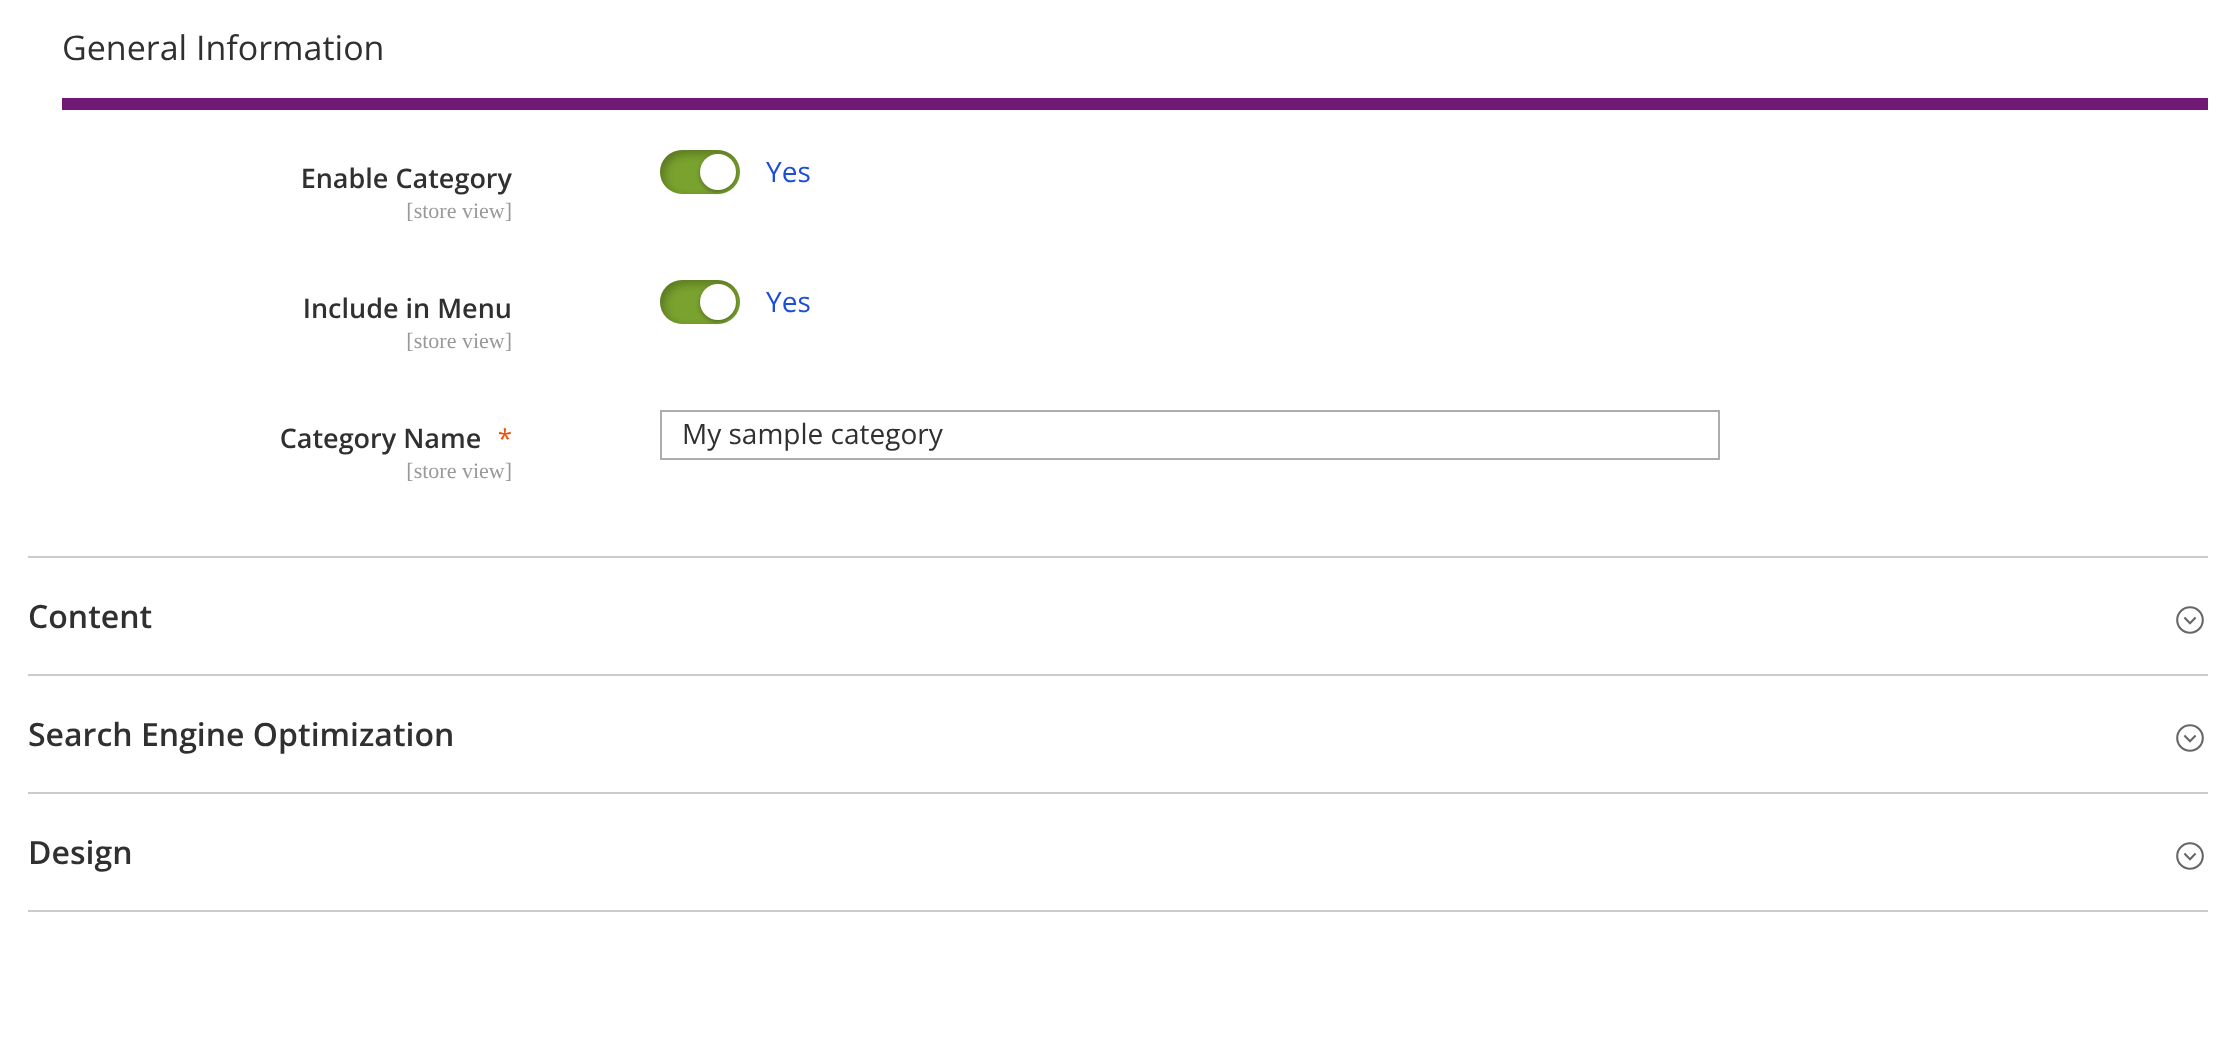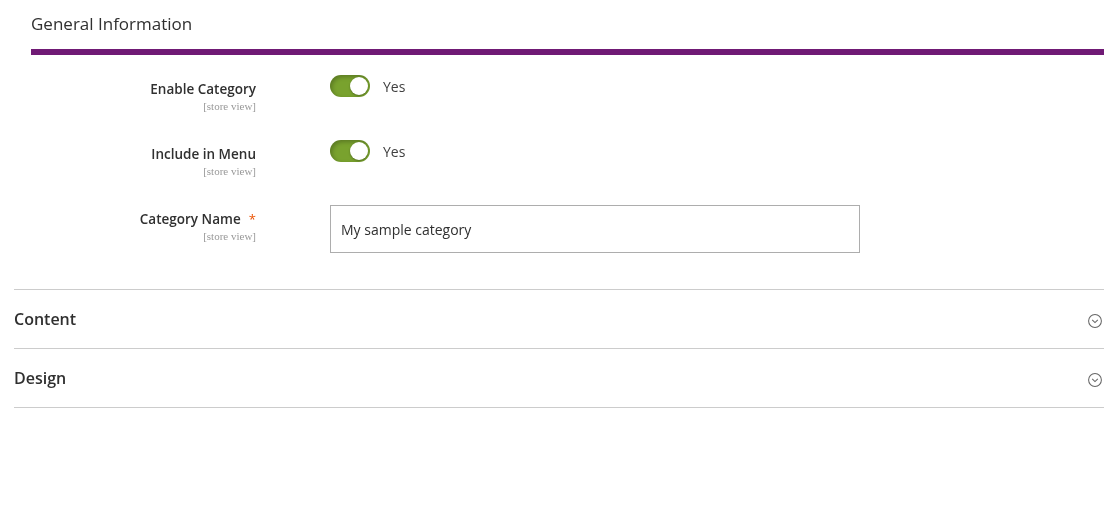--- a/index.html
+++ b/index.html
@@ -73,25 +73,25 @@
       right: 2px;
       width: 18px;
       height: 18px;
       background: #fff;
       border-radius: 50%;
       box-shadow: 0 1px 2px rgba(0,0,0,0.3);
     }
     .toggle-label {
       margin-left: 13px;
       font-size: 14px;
-      color: #404040;
+      color: #1d4ed8;
     }
     .text-input {
       width: 530px;
-      height: 48px;
+      height: 25px;
       padding: 5px 10px;
       border: 1px solid #adadad;
       font-size: 14px;
       color: #303030;
       font-family: inherit;
     }
     .collapsible {
       border-bottom: 1px solid #ccc;
       display: flex;
       align-items: flex-end;
@@ -170,20 +170,29 @@
     <span class="collapsible-title">Content</span>
     <span class="expand-icon">
       <svg viewBox="0 0 20 20" fill="none" stroke="#666" stroke-width="1.3">
           <circle cx="10" cy="10" r="8"></circle>
           <path d="M6.5 8.5 L10 12 L13.5 8.5"></path>
         </svg>
     </span>
   </div>
 
 
+  <div class="collapsible">
+    <span class="collapsible-title">Search Engine Optimization</span>
+    <span class="expand-icon">
+      <svg viewBox="0 0 20 20" fill="none" stroke="#666" stroke-width="1.3">
+          <circle cx="10" cy="10" r="8"></circle>
+          <path d="M6.5 8.5 L10 12 L13.5 8.5"></path>
+        </svg>
+    </span>
+  </div>
 
   <div class="collapsible">
     <span class="collapsible-title">Design</span>
     <span class="expand-icon">
       <svg viewBox="0 0 20 20" fill="none" stroke="#666" stroke-width="1.3">
           <circle cx="10" cy="10" r="8"></circle>
           <path d="M6.5 8.5 L10 12 L13.5 8.5"></path>
         </svg>
     </span>
   </div>

